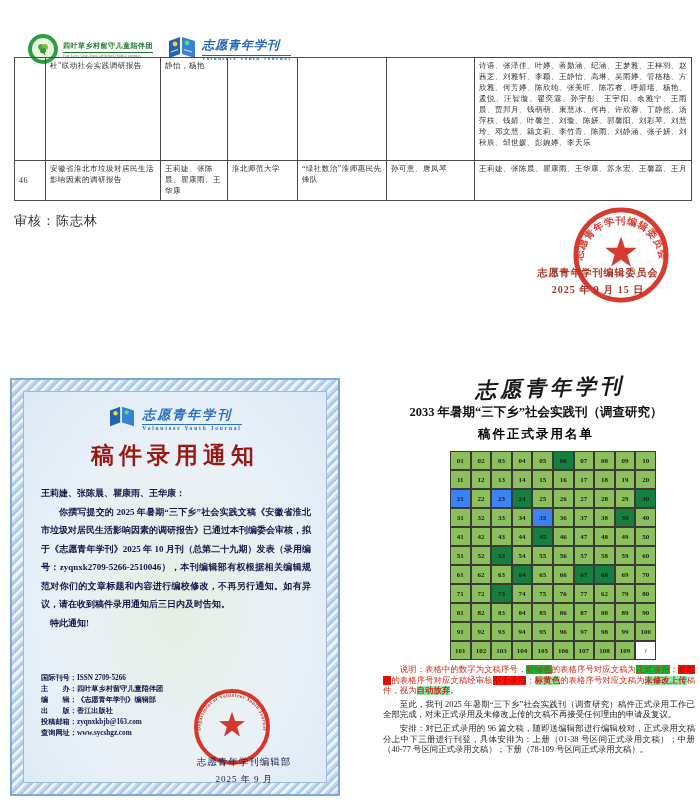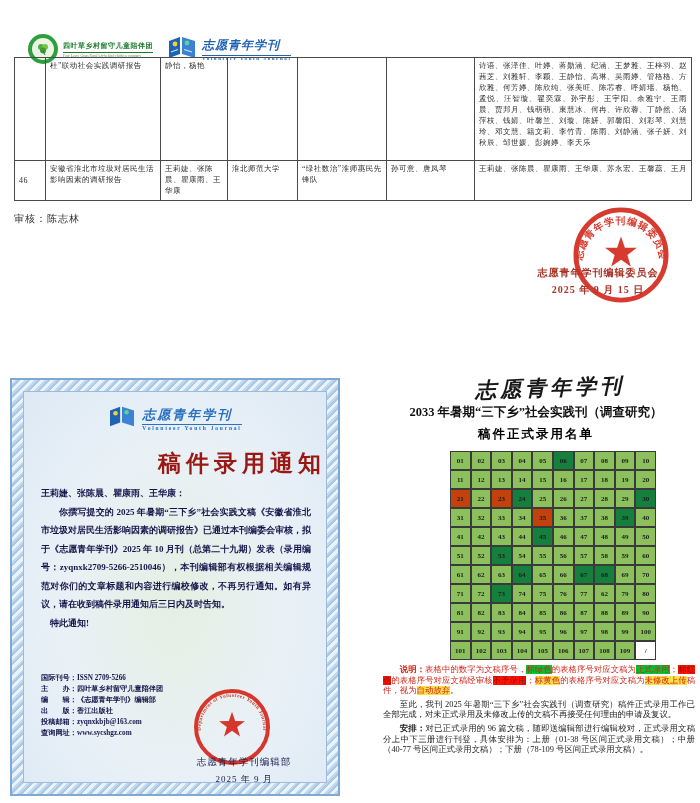--- a/index.html
+++ b/index.html
@@ -16,38 +16,38 @@
   .org-text .t2{font-size:4px;color:#5a8f63;transform:scale(.9);transform-origin:left;}
   .journal-logo{display:flex;align-items:center;gap:5px;}
   .j-text .t1{font-size:12px;font-weight:bold;font-style:italic;color:#1f63b5;letter-spacing:1px;border-bottom:1px solid #1f63b5;padding-bottom:1px;}
   .j-text .t2{font-size:5px;font-weight:bold;color:#1f63b5;letter-spacing:1.6px;}
 
   
   table.toptab{position:absolute;left:14px;top:57px;width:678px;border-collapse:collapse;table-layout:fixed;}
   table.toptab td{border:1px solid #4a4a4a;vertical-align:top;padding:2px 4px;font-size:7.5px;line-height:11px;color:#2e2e2e;letter-spacing:.5px;}
   table.toptab td.num{text-align:left;vertical-align:middle;font-size:8px;}
   table.toptab td.members{text-align:justify;}
-  .reviewer{left:14px;top:212px;font-size:10px;color:#2e2e2e;letter-spacing:1px;}
+  .reviewer{left:14px;top:212px;font-size:13px;color:#2e2e2e;letter-spacing:1px;}
 
   
   .stamp-top{left:572px;top:206px;width:98px;height:98px;opacity:.92;}
   .stamp-line{color:#a73427;font-weight:bold;text-align:center;letter-spacing:1px;}
   .st1{left:498px;top:266px;width:200px;font-size:10px;}
   .st2{left:498px;top:283px;width:200px;font-size:10px;}
 
   
   .cert{left:10px;top:378px;width:330px;height:418px;box-sizing:border-box;padding:13px;
         background:repeating-linear-gradient(135deg,#a9c9e6 0 2px,#eaf2fa 2px 5px,#c2d8ee 5px 7px);
         box-shadow:inset 0 0 0 2px #7fa9d2;}
   .cert-inner{position:relative;width:100%;height:100%;border:1px solid #9dbbd9;box-sizing:border-box;
         background:radial-gradient(ellipse at 50% 55%,#e5efe2 0%,#e9f1f7 55%,#dde9f5 100%);}
   .cert-logo-row{position:absolute;left:0;top:12px;width:100%;display:flex;justify-content:center;align-items:center;gap:6px;}
   .cert-j-text .t1{font-size:13px;font-weight:bold;font-style:italic;color:#2a6fc0;letter-spacing:2px;border-bottom:1px solid #2a6fc0;}
   .cert-j-text .t2{font-size:5.5px;font-weight:bold;color:#2a6fc0;letter-spacing:1.8px;}
-  .cert-title{position:absolute;left:0;top:48px;width:100%;text-align:right;font-size:23px;font-weight:bold;color:#9b1712;letter-spacing:5px;margin-top:8px;}
+  .cert-title{position:absolute;left:0;top:48px;width:100%;text-align:center;font-size:23px;font-weight:bold;color:#9b1712;letter-spacing:5px;}
   .cert-body{position:absolute;left:17px;top:92px;width:270px;font-size:9px;font-weight:bold;color:#15154a;line-height:18.5px;text-align:justify;}
   .cert-body p{margin:0;}
   .cert-body .indent{text-indent:2em;}
   .cert-notice{margin-top:2px;text-indent:1em;}
   .cert-team{position:absolute;left:17px;top:235px;width:270px;font-size:8.5px;font-weight:bold;color:#15154a;line-height:15px;}
   .cert-team p{margin:0 0 1px 1em;}
   .cert-info{position:absolute;left:17px;top:281px;width:200px;font-size:7.2px;font-weight:bold;color:#15154a;line-height:11px;}
   .cert-info div{white-space:nowrap;}
   .stamp-cert{position:absolute;left:168px;top:295px;width:80px;height:80px;opacity:.93;}
   .cert-sign{position:absolute;left:140px;top:364px;width:160px;text-align:center;font-size:9.5px;font-weight:normal;color:#18184a;letter-spacing:1px;}
@@ -56,30 +56,30 @@
   
   .calli{left:430px;top:374px;width:240px;text-align:center;font-size:21px;font-weight:bold;font-style:italic;
          letter-spacing:4px;color:#181818;transform:rotate(-2deg);}
   .r-h1{left:372px;top:404px;width:328px;text-align:center;font-size:12.5px;font-weight:bold;color:#111;}
   .r-h2{left:372px;top:426px;width:328px;text-align:center;font-size:12.5px;font-weight:bold;color:#000000;letter-spacing:2px;}
   .roster-grid{left:450px;top:451px;display:grid;grid-template-columns:repeat(10,20.6px);grid-auto-rows:19px;}
   .gcell{box-sizing:border-box;border:1px solid #3a3a3a;display:flex;align-items:center;justify-content:center;
          font-size:7px;font-weight:bold;color:#1c1c1c;}
   .gcell.green{background:#8cc05c;}
   .gcell.yellow{background:#15803d;}
-  .gcell.red{background:#c2410c;}
+  .gcell.red{background:#3b82f6;}
   .gcell.empty{background:#ffffff;}
   .r-paras{left:383px;top:665px;width:312px;font-size:8.4px;line-height:10.6px;text-align:justify;}
   .r-paras p{margin:0 0 3px 0;text-indent:2em;}
   .p-note{color:#d02418;}
   .p-black{color:#1d1d1d;}
-  .seg-bold{font-weight:bold;}
+  .seg-bold{font-weight:normal;}
   .seg-hl-green{background:#00c332;}
   .seg-hl-red{background:#ff1200;color:#8d1000;}
-  .seg-hl-yellow{background:#fde047;}
+  .seg-hl-yellow{background:#86efac;font-weight:bold;}
 </style>
 </head>
 <body>
 
 <div class="abs logo-row">
   <div class="org-logo">
     <div class="org-circle">
       <div class="inner">
         <svg width="14" height="14" viewBox="0 0 14 14">
           <circle cx="5" cy="5" r="3" fill="#4cae3f"></circle>

